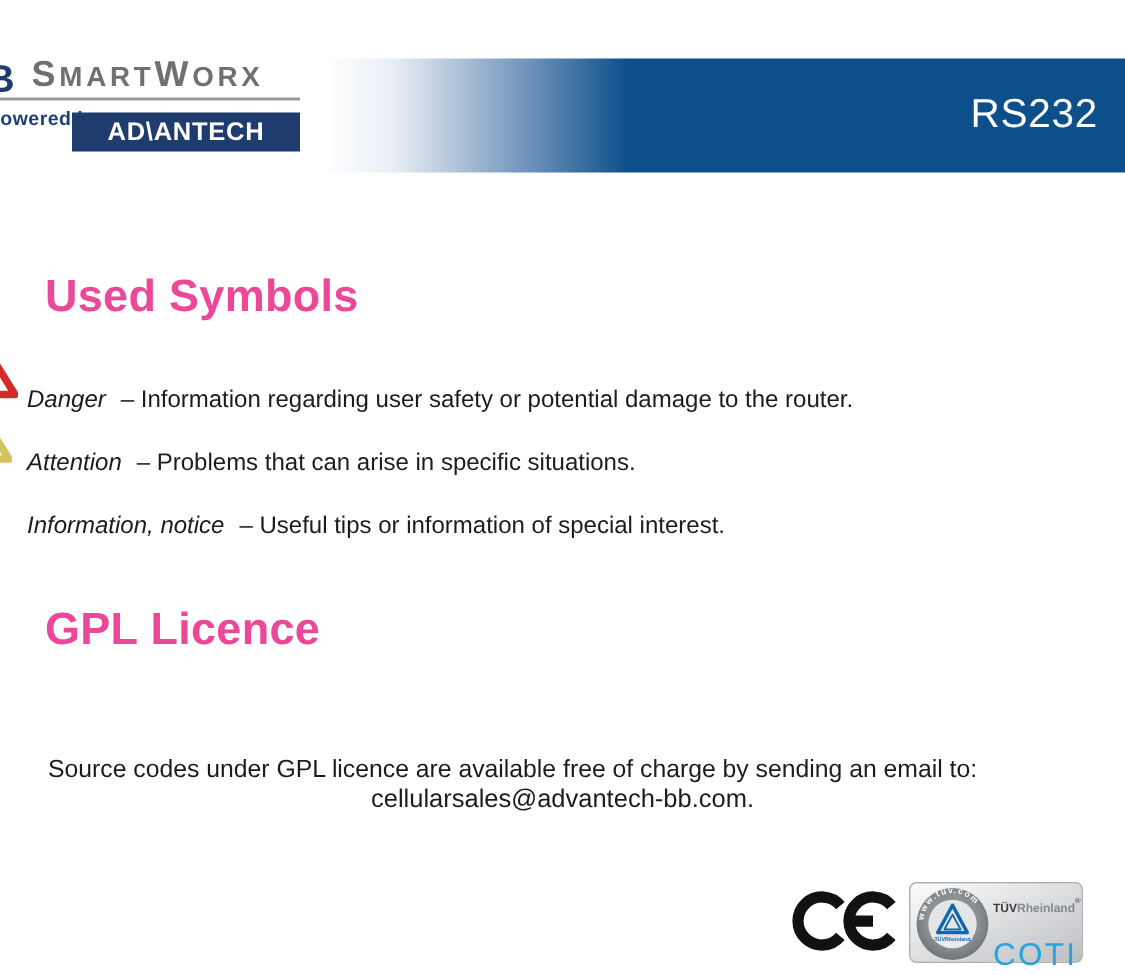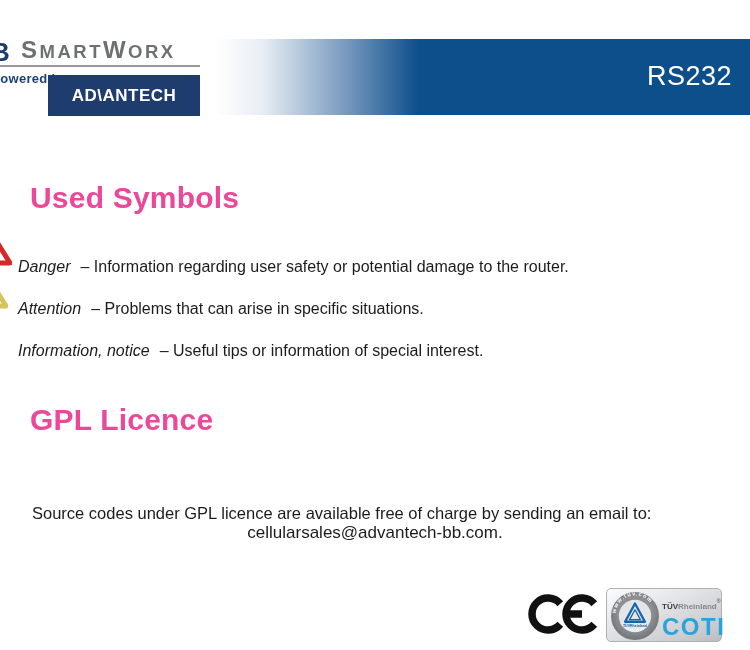--- a/index.html
+++ b/index.html
@@ -16,21 +16,21 @@
     white-space:nowrap;
   }
   .smartworx .lg{font-size:24px;line-height:24px;}
   .smartworx .sm{font-size:18.5px;}
   .logo-line{position:absolute;left:0;top:65px;width:200px;height:2px;background:#97999c;}
   .powered-by{
     position:absolute;left:-8px;top:71px;font-size:13px;font-weight:700;color:#1e4077;
     letter-spacing:.3px;white-space:nowrap;
   }
   .advantech-box{
-    position:absolute;left:48px;top:75px;width:152px;height:41px;background:#1e3c6e;
+    position:absolute;left:48px;top:75px;width:152px;height:26px;background:#1e3c6e;
     display:flex;align-items:center;justify-content:center;
   }
   .advantech-box span{color:#fff;font-weight:700;font-size:17px;letter-spacing:.5px;}
   .banner{
     position:absolute;left:215px;top:39px;width:535px;height:76px;
     background:linear-gradient(90deg,#ffffff 0%,#e7edf4 9%,#7b9cc0 24%,#0d4f8b 38%,#0d4f8b 100%);
   }
   .banner-label{
     position:absolute;right:18px;top:50%;transform:translateY(-52%);
     color:#ffffff;font-size:27px;font-weight:400;letter-spacing:.5px;
@@ -63,21 +63,21 @@
   .tuv-badge{
     position:absolute;left:606px;top:588px;width:116px;height:54px;border-radius:5px;
     background:linear-gradient(155deg,#fbfcfc 0%,#e2e4e6 40%,#c6c8cb 85%,#babcbf 100%);
     border:1px solid #aeb1b4;box-sizing:border-box;
   }
   .tuv-seal{position:absolute;left:3px;top:2px;}
   .tuv-text{position:absolute;left:55px;top:7px;line-height:1;white-space:nowrap;}
   .tuv-brand{font-size:8px;color:#3a3c3e;font-weight:700;}
   .tuv-brand-light{font-size:8px;color:#85888b;font-weight:700;}
   .tuv-reg{font-size:5px;color:#3a3c3e;vertical-align:super;}
-  .coti{font-size:24px;font-weight:700;color:#29a3dc;letter-spacing:1.5px;margin-top:3px;}
+  .coti{font-size:21px;font-weight:400;color:#29a3dc;letter-spacing:1.5px;margin-top:14px;}
   .iso{font-size:9.5px;font-weight:700;color:#3a3c3e;margin-top:13px;letter-spacing:.3px;text-align:right;}
 </style>
 </head>
 <body>
 
 <div>
   <div class="logo-b">B</div>
   <div class="smartworx"><span class="lg">S</span><span class="sm">MART</span><span class="lg">W</span><span class="sm">ORX</span></div>
   <div class="logo-line"></div>
   <div class="powered-by">powered by</div>

